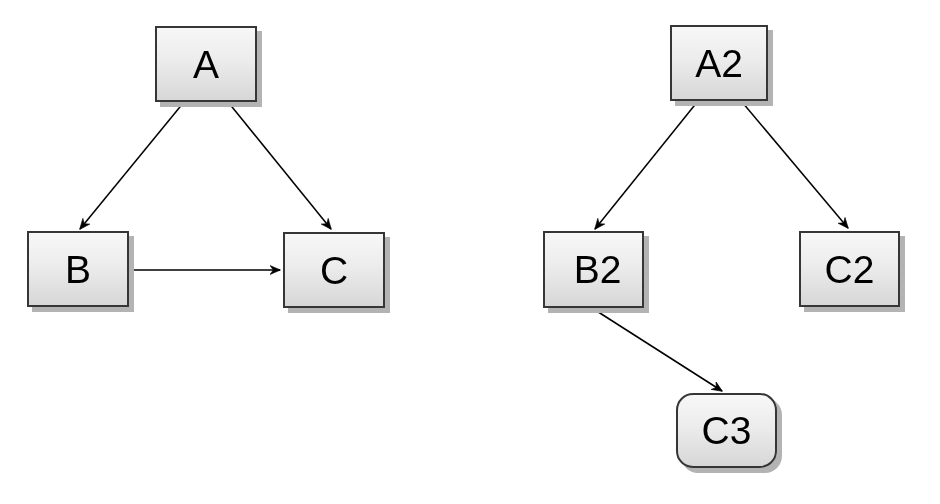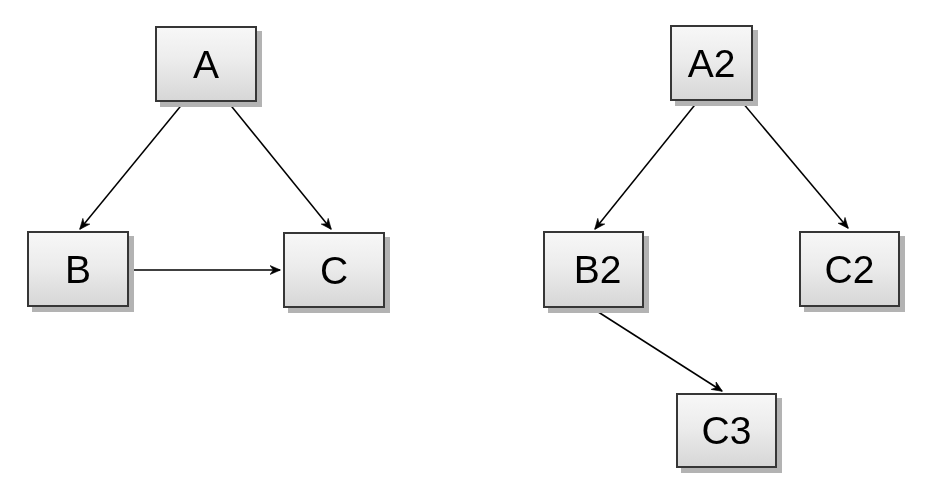--- a/index.html
+++ b/index.html
@@ -64,26 +64,26 @@
 
   <div class="node" style="left: 155px; top: 26px; width: 102px; height: 76px;">
         <span class="node-label">A</span>
       </div>
       <div class="node" style="left: 27px; top: 231px; width: 102px; height: 76px;">
         <span class="node-label">B</span>
       </div>
       <div class="node" style="left: 283px; top: 232px; width: 102px; height: 76px;">
         <span class="node-label">C</span>
       </div>
-      <div class="node" style="left: 670px; top: 25px; width: 83px; height: 76px;">
+      <div class="node" style="left: 670px; top: 25px; width: 98px; height: 76px;">
         <span class="node-label">A2</span>
       </div>
       <div class="node" style="left: 543px; top: 231px; width: 101px; height: 77px; padding-left: 8px;">
         <span class="node-label">B2</span>
       </div>
       <div class="node" style="left: 799px; top: 231px; width: 101px; height: 76px; align-items: center;">
         <span class="node-label">C2</span>
       </div>
-      <div class="node" style="left: 676px; top: 393px; width: 101px; height: 75px;">
+      <div class="node" style="left: 676px; top: 393px; width: 101px; height: 75px; border-radius: 17px;">
         <span class="node-label">C3</span>
       </div>
     </div>
 </div>
 
 </body></html>

